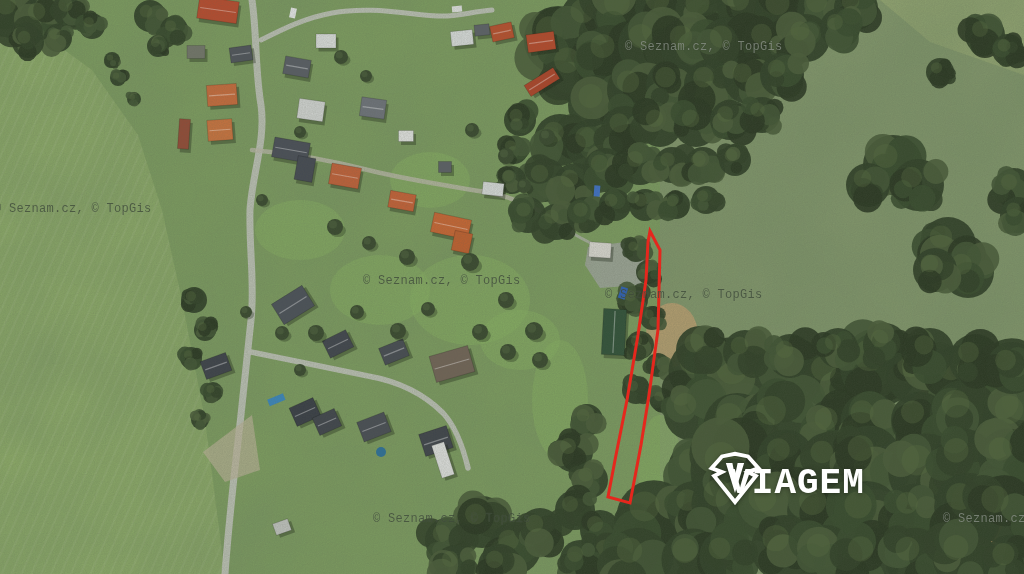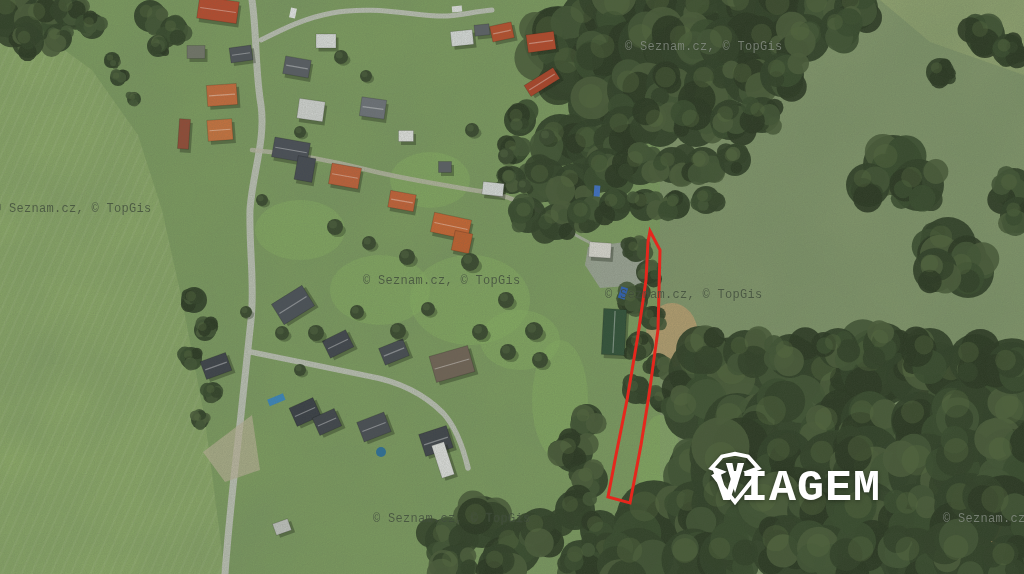--- a/index.html
+++ b/index.html
@@ -16,21 +16,21 @@
   }
   .wm-light-bg{color:rgba(58,70,52,0.78);text-shadow:0 0 1px rgba(255,255,255,0.12);}
   .wm-dark-bg{color:rgba(148,156,146,0.72);text-shadow:0 0 1px rgba(0,0,0,0.25);}
   .logo{
     position:absolute;z-index:7;left:702px;top:446px;width:190px;
     display:flex;flex-direction:column;align-items:center;
     filter:drop-shadow(0 1px 2px rgba(0,0,0,0.35));
   }
   .logo-gem{width:66px;height:60px;}
   .logo-text{
-    margin-top:20px;color:#fff;font-weight:bold;font-size:45px;
+    margin-top:20px;color:#fff;font-weight:bold;font-size:36px;
     letter-spacing:1px;line-height:1;
   }
 </style>
 </head>
 <body>
 
 <div class="stage">
   <svg id="scene" width="1024" height="574" viewBox="0 0 1024 574">
       <defs>
         <filter id="grain" x="0%" y="0%" width="100%" height="100%">

